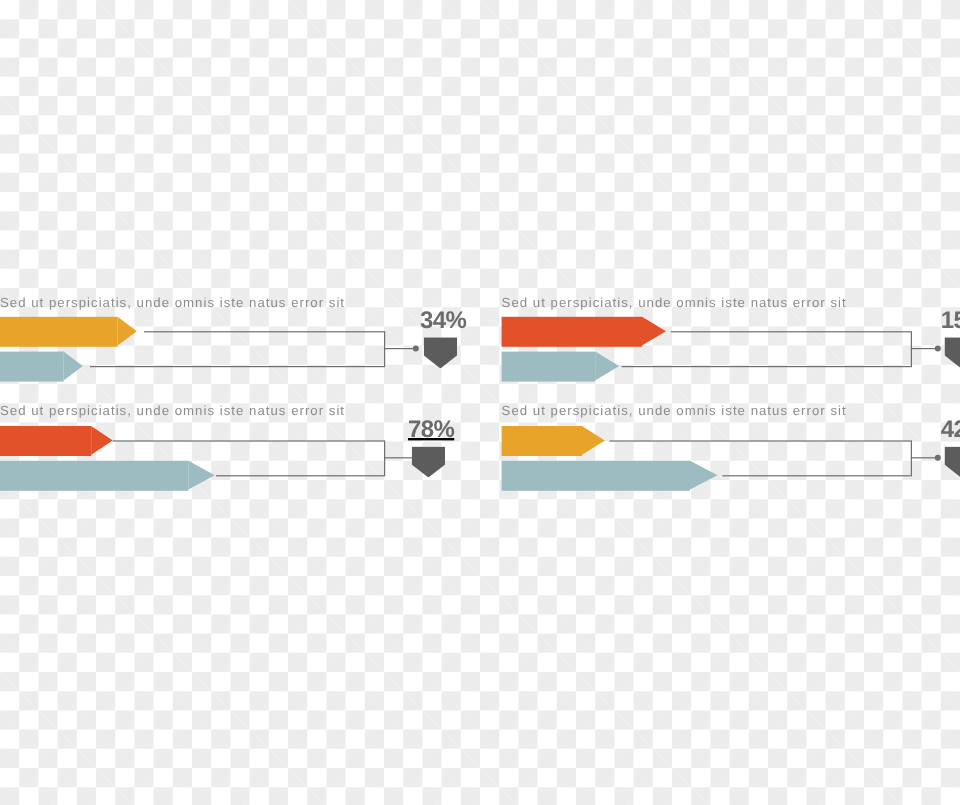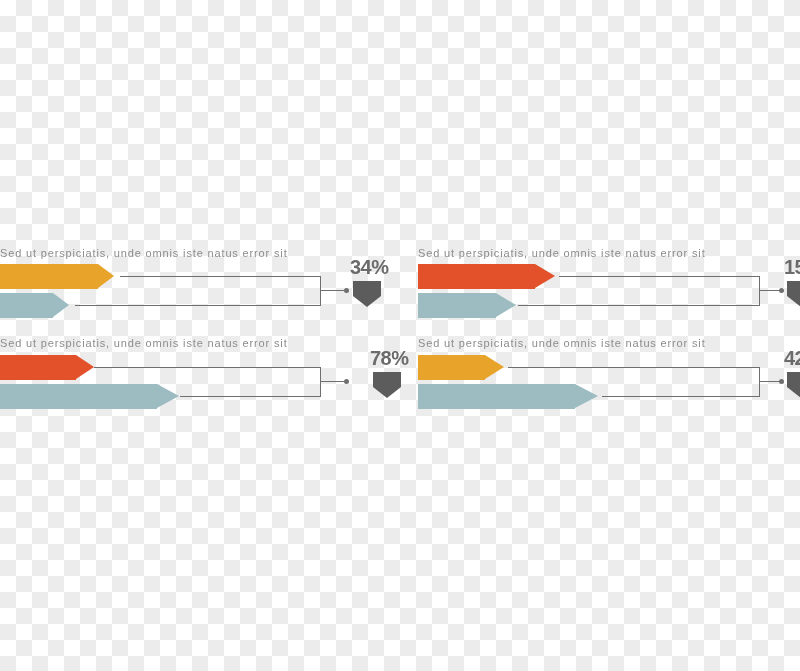--- a/index.html
+++ b/index.html
@@ -175,21 +175,21 @@
       <div class="body" style="width:173px; background:#9CBCC1;"></div>
       <div class="head" style="left:173px; border-left:22px solid #9CBCC1;"></div>
     </div>
 
     <div class="leader h" style="left:94px; top:30px; width:226px;"></div>
     <div class="leader h" style="left:180px; top:59px; width:140px;"></div>
     <div class="leader v" style="left:320px; top:30px; height:30px;"></div>
     <div class="leader h" style="left:320px; top:44px; width:26px;"></div>
     <div class="dot" style="left:344px; top:42px;"></div>
 
-    <div class="pct-wrap" style="left:370px; top:11px; width:34px;">
+    <div class="pct-wrap" style="left:340px; top:11px; width:34px;text-decoration:underline;">
       <div class="pct-value">78%</div>
       <div class="shield"></div>
     </div>
   </div>
 
   <div class="block" style="left:418px; top:337px; width:382px; height:72px;">
 
     <div class="block-title" style="left:0px; top:0px;">Sed ut perspiciatis, unde omnis iste natus error sit</div>
 
     <div class="bar" style="left:0px; top:18px; width:86px;">

